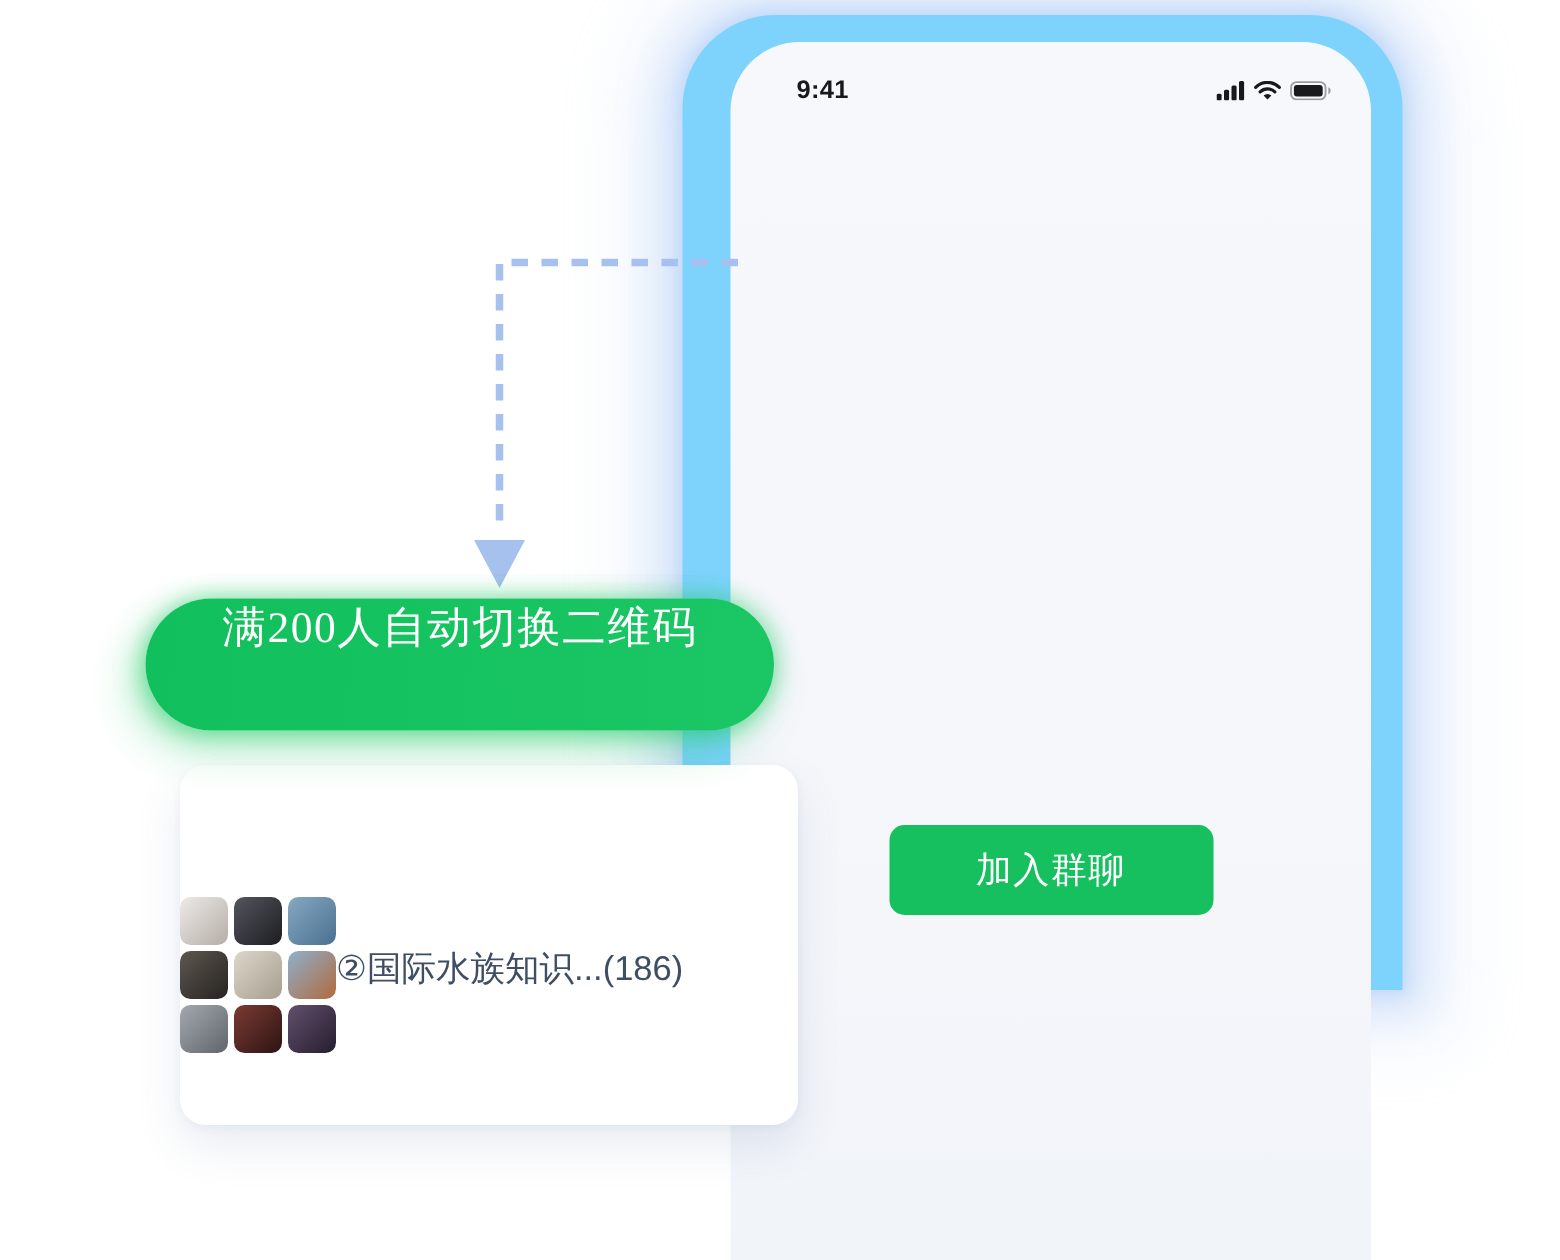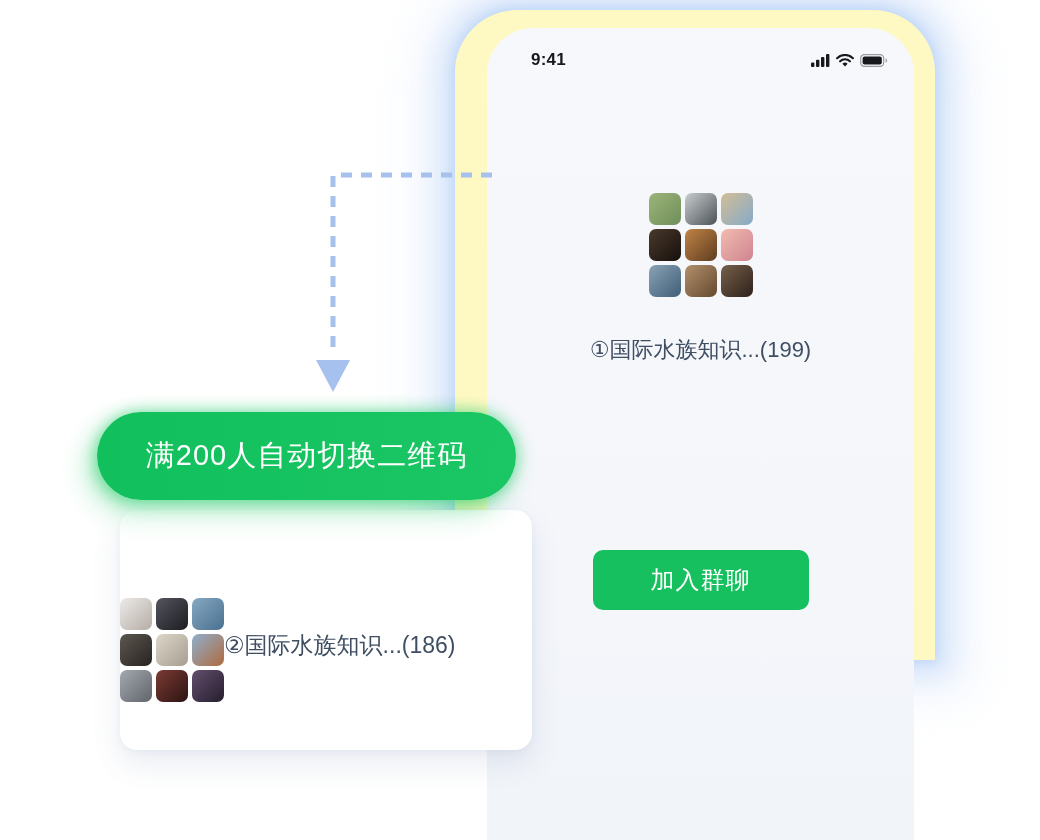--- a/index.html
+++ b/index.html
@@ -34,21 +34,21 @@
     stroke-dasharray:11 9;
     fill:none;
   }
   .arrow-svg polygon{fill:var(--arrow-blue);}
 
   
   .phone{
     position:absolute;
     left:455px;top:10px;
     width:480px;height:650px;
-    background:#fef9c3;
+    background:#7dd3fc;
     border-radius:62px 62px 0 0;
     z-index:2;
     box-shadow:
       0 0 10px 2px rgba(190,214,248,.90),
       0 0 26px 14px rgba(190,214,248,.55),
       0 0 48px 34px rgba(198,220,250,.30);
   }
   .screen{
     position:absolute;
     left:32px;top:18px;
@@ -115,30 +115,31 @@
       0 14px 30px rgba(70,100,150,.12),
       0 2px 6px rgba(70,100,150,.06);
     display:flex;align-items:center;
   }
   .card .avatar-grid{margin-top:39px;}
   .card .group-label{margin-top:30px;font-size:23px;}
 
   
   .pill{
     position:absolute;
-    left:97px;top:412px;
+    left:97px;top:399px;
     width:419px;height:88px;
     border-radius:44px;
     background:linear-gradient(93deg,#11bf5c 0%,#1bc765 100%);
     z-index:5;
-    display:flex;align-items:center;justify-content:center;
+    display:flex;justify-content:center;
     box-shadow:
       -3px 4px 16px rgba(38,205,106,.50),
       -9px 12px 30px rgba(38,205,106,.32),
       3px -3px 14px rgba(38,205,106,.30);
+    font-family: Liberation Serif, serif;
   }
   .pill span{
     color:#ffffff;
     font-size:29px;
     font-weight:500;
     letter-spacing:1px;
     white-space:nowrap;
   }
 </style>
 </head>
@@ -170,34 +171,20 @@
           <span>
             <svg width="28" height="13" viewBox="0 0 28 13">
               <rect x="0.7" y="0.7" width="23" height="11.6" rx="3.6" stroke="#9b9ba0" stroke-width="1.2" fill="none"></rect>
               <rect x="2.6" y="2.6" width="19.2" height="7.8" rx="2" fill="#17191c"></rect>
               <path d="M25.6 4.2 v4.6 a2.5 2.5 0 0 0 0 -4.6 z" fill="#9b9ba0"></path>
             </svg>
           </span>
         </span>
       </div>
 
-      <div class="group-a">
-        <div class="avatar-grid">
-            <div class="avatar" style="background: linear-gradient(135deg, rgb(157, 180, 121), rgb(111, 143, 90));"></div>
-            <div class="avatar" style="background: linear-gradient(135deg, rgb(201, 205, 207), rgb(75, 83, 87));"></div>
-            <div class="avatar" style="background: linear-gradient(135deg, rgb(211, 189, 151), rgb(133, 170, 200));"></div>
-            <div class="avatar" style="background: linear-gradient(135deg, rgb(74, 57, 44), rgb(22, 16, 12));"></div>
-            <div class="avatar" style="background: linear-gradient(135deg, rgb(192, 132, 71), rgb(95, 61, 32));"></div>
-            <div class="avatar" style="background: linear-gradient(135deg, rgb(242, 188, 176), rgb(207, 131, 144));"></div>
-            <div class="avatar" style="background: linear-gradient(135deg, rgb(138, 162, 181), rgb(63, 94, 120));"></div>
-            <div class="avatar" style="background: linear-gradient(135deg, rgb(179, 144, 108), rgb(100, 73, 47));"></div>
-            <div class="avatar" style="background: linear-gradient(135deg, rgb(119, 96, 76), rgb(46, 33, 26));"></div>
-          </div>
-        <div class="group-label">①国际水族知识...(199)</div>
-      </div>
 
       <button class="join-btn">加入群聊</button>
 
     </div>
   </div>
 
   <svg class="arrow-svg" width="1040" height="840" viewBox="0 0 1040 840">
     <path d="M492 175 H333 V356"></path>
     <polygon points="316,360 350,360 333,392"></polygon>
   </svg>

